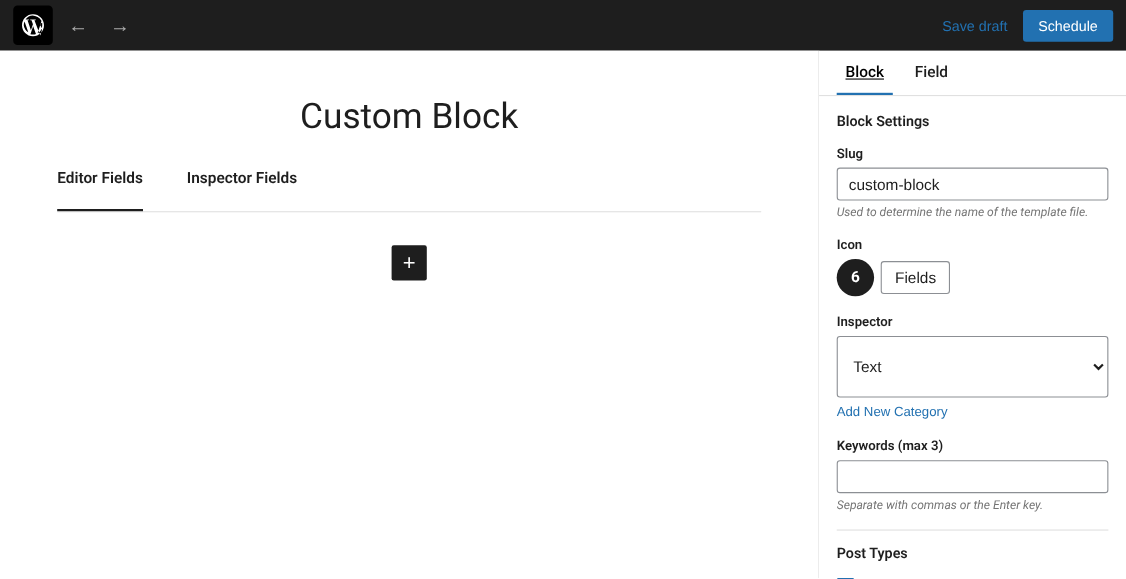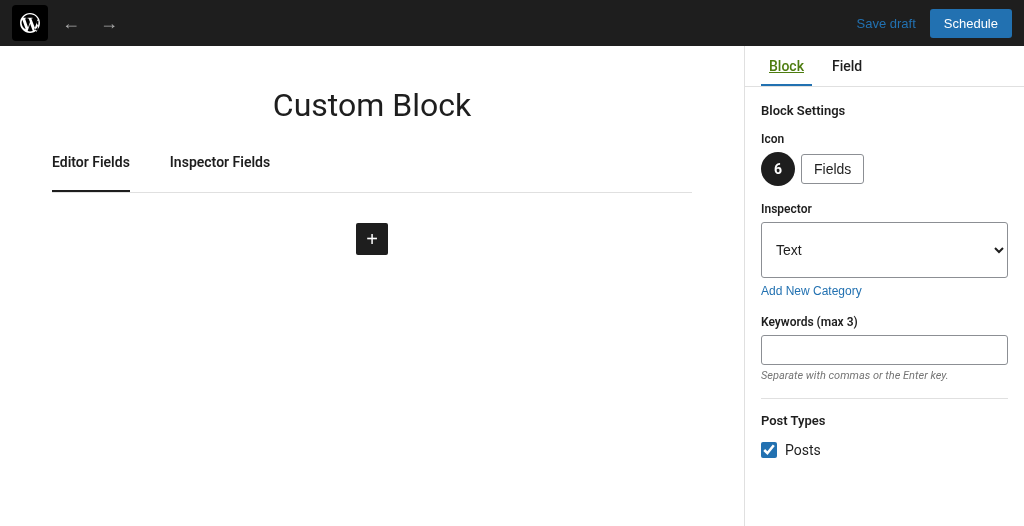--- a/index.html
+++ b/index.html
@@ -108,21 +108,21 @@
       padding: 12px 8px 10px;
       font-size: 14px;
       font-weight: 500;
       color: #1e1e1e;
       cursor: pointer;
       border-bottom: 2px solid transparent;
       margin-right: 12px;
     }
     .sidebar-tab.active {
       border-bottom: 2px solid #2271b1;
-      color: #4d7c0f;
+      color: #000000;
       text-decoration: underline;
     }
     .sidebar-content { padding: 16px; }
     .section-title {
       font-size: 13px;
       font-weight: 600;
       color: #1e1e1e;
       margin-bottom: 14px;
     }
     .field-label {
@@ -238,20 +238,25 @@
   <div class="sidebar">
     <div class="sidebar-tabs">
       <div class="sidebar-tab active">Block</div>
       <div class="sidebar-tab">Field</div>
     </div>
 
     <div class="sidebar-content">
 
       <div class="section-title">Block Settings</div>
 
+      <div class="field-group">
+        <label class="field-label">Slug</label>
+        <input class="text-input" type="text" value="custom-block" style="">
+        <p class="helper-text">Used to determine the name of the template file.</p>
+      </div>
 
       <div class="field-group">
         <label class="field-label">Icon</label>
         <div class="icon-picker">
           <div class="icon-preview">6</div>
           <button class="btn-choose">Fields</button>
         </div>
       </div>
 
       <div class="field-group">

